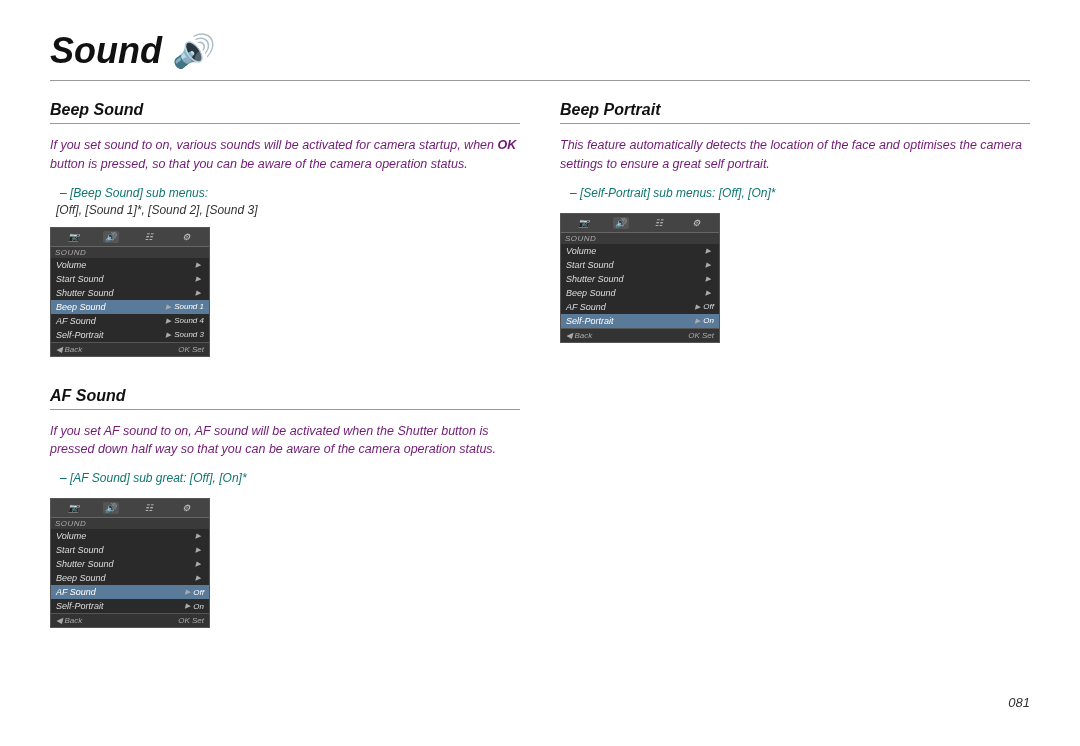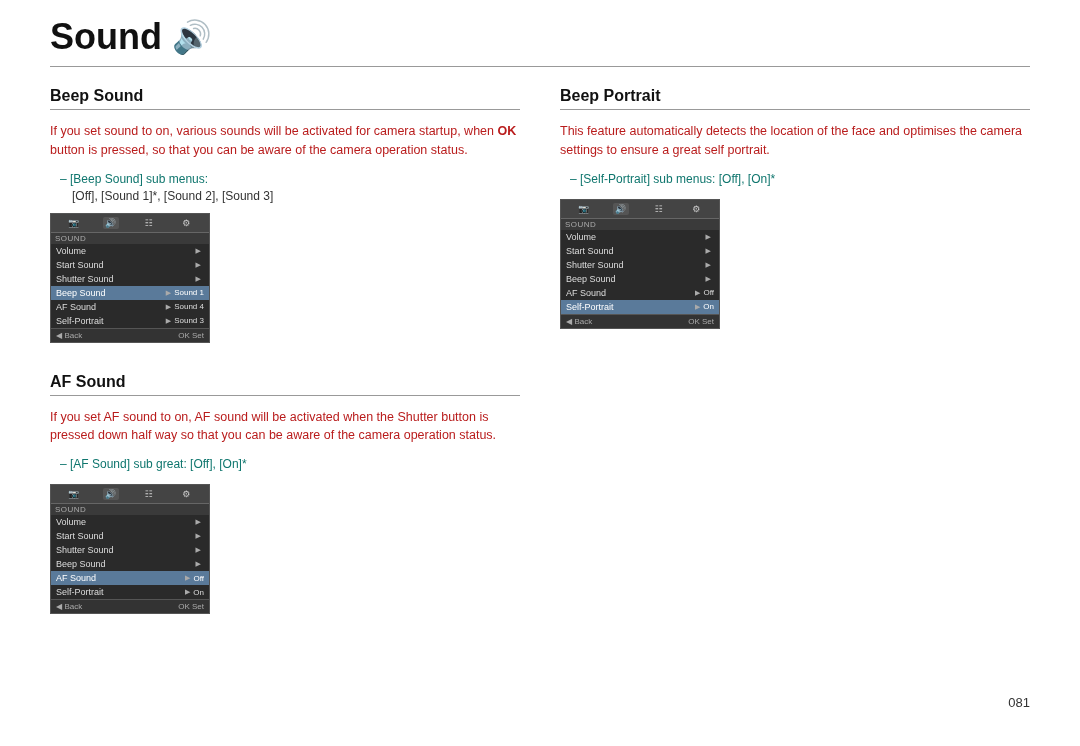--- a/index.html
+++ b/index.html
@@ -8,23 +8,24 @@
       height: 746px;
       background: #ffffff;
       font-family: Arial, sans-serif;
       font-size: 13px;
       color: #222;
       overflow: hidden;
       position: relative;
     }
 
     .page {
-      padding: 16px 50px 30px 50px;
+      padding: 30px 50px 30px 50px;
       width: 100%;
       height: 100%;
+      font-style: italic;
     }
 
     
     .page-title {
       font-size: 36px;
       font-weight: bold;
       color: #111;
       display: flex;
       align-items: center;
       gap: 10px;
@@ -75,36 +76,36 @@
       border: none;
       border-top: 1.5px solid #999;
       margin-bottom: 12px;
     }
 
     
     .description {
       font-size: 12.5px;
       line-height: 1.5;
       margin-bottom: 10px;
-      color: #b91c1c;
+      color: #701a75;
     }
     .description strong {
       font-weight: bold;
     }
     .sub-menu-note {
       font-size: 12px;
       color: #0f766e;
       margin-left: 10px;
       line-height: 1.6;
     }
     .sub-menu-note::before {
       content: '–  ';
     }
     .sub-menu-indent {
-      margin-left: 22px;
+      margin-left: 6px;
       font-size: 12px;
       color: #333;
     }
 
     
     .camera-menu {
       width: 160px;
       border: 1px solid #555;
       background: #2a2a2a;
       margin-top: 10px;

